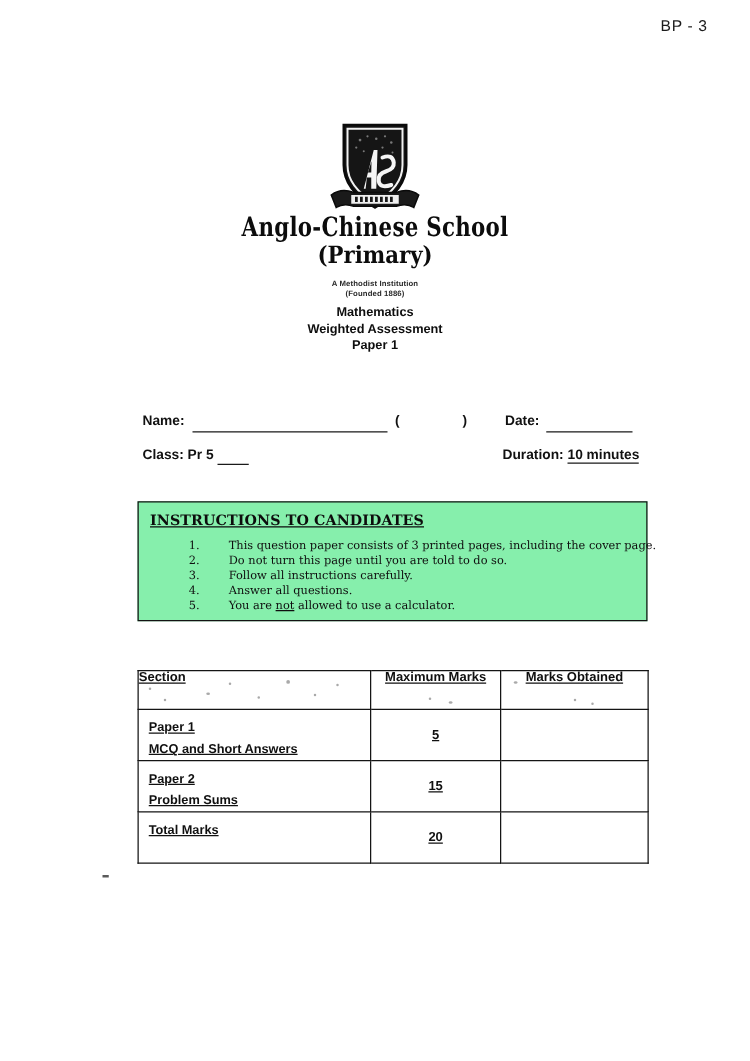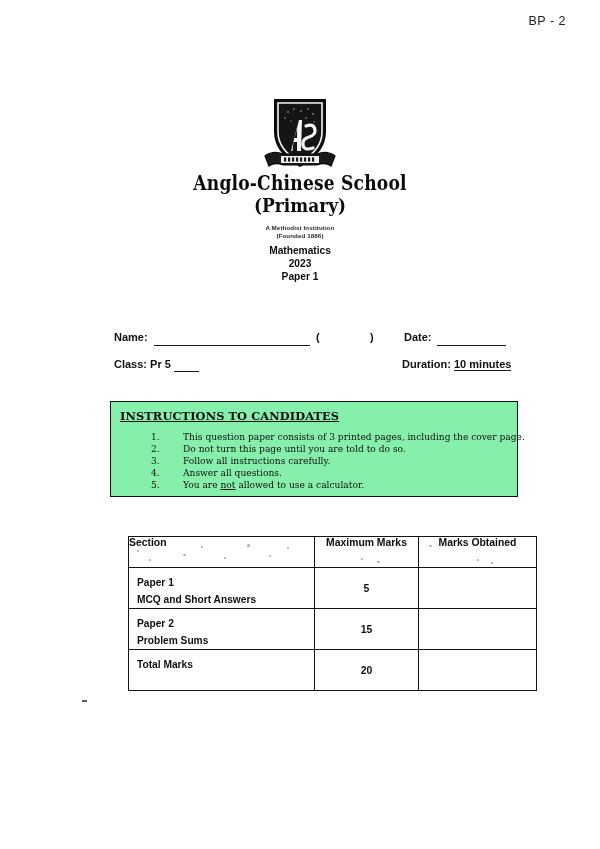--- a/index.html
+++ b/index.html
@@ -160,26 +160,27 @@
     width: 16px;
   }
   .instr-list li b.neg {
     font-weight: normal;
     text-decoration: underline;
   }
 
   
   .marks-table {
     position: absolute;
-    left: 128px;
+    left: 110px;
     top: 536px;
     width: 408px;
     border-collapse: collapse;
     table-layout: fixed;
     font-family: "Liberation Sans", sans-serif;
+    text-decoration: underline;
   }
   .marks-table td, .marks-table th {
     border: 1.3px solid #141414;
     padding: 0;
     vertical-align: top;
   }
   .marks-table th {
     height: 30px;
     font-size: 10.4px;
     font-weight: bold;
@@ -226,21 +227,21 @@
     left: 82px;
     top: 700px;
     width: 5px;
     height: 2px;
     background: #5a5a5a;
   }
 </style>
 </head>
 <body>
 
-<div class="page-code">BP - 2</div>
+<div class="page-code">BP - 3</div>
 
 <div class="crest-wrap">
   <div class="crest">
     <svg width="78" height="80" viewBox="0 0 78 80" xmlns="http://www.w3.org/2000/svg">
 
       <path d="M14 4 L64 4 L64 36 Q64 56 39 70 Q14 56 14 36 Z" fill="#151515" stroke="#0a0a0a" stroke-width="2"></path>
       <path d="M17 7 L61 7 L61 36 Q61 54 39 66 Q17 54 17 36 Z" fill="none" stroke="#f2f2f2" stroke-width="1.6"></path>
 
       <path d="M30 55 L38 24 L41 24 L40 55 L36 55 L36 46 L32.5 46 L31.5 55 Z" fill="#f5f5f5"></path>
       <path d="M33.3 42 L36 42 L36.2 33 Z" fill="#151515"></path>
@@ -278,21 +279,21 @@
   <div class="school-name">Anglo-Chinese School</div>
   <div class="school-sub">(Primary)</div>
   <div class="methodist">
     <div>A Methodist Institution</div>
     <div>(Founded 1886)</div>
   </div>
 </div>
 
 <div class="exam-title">
   <div>Mathematics</div>
-  <div>2023</div>
+  <div>Weighted Assessment</div>
   <div>Paper 1</div>
 </div>
 
 <div class="particulars">
 
   <div class="row1">
     <span class="lbl" style="left:0; top:0;">Name:</span>
     <span class="rule" style="left:40px; top:14px; width:156px;"></span>
     <span class="paren" style="left:202px; top:0;">(</span>
     <span style="position:absolute; left:212px; top:0; width:44px;"></span>

